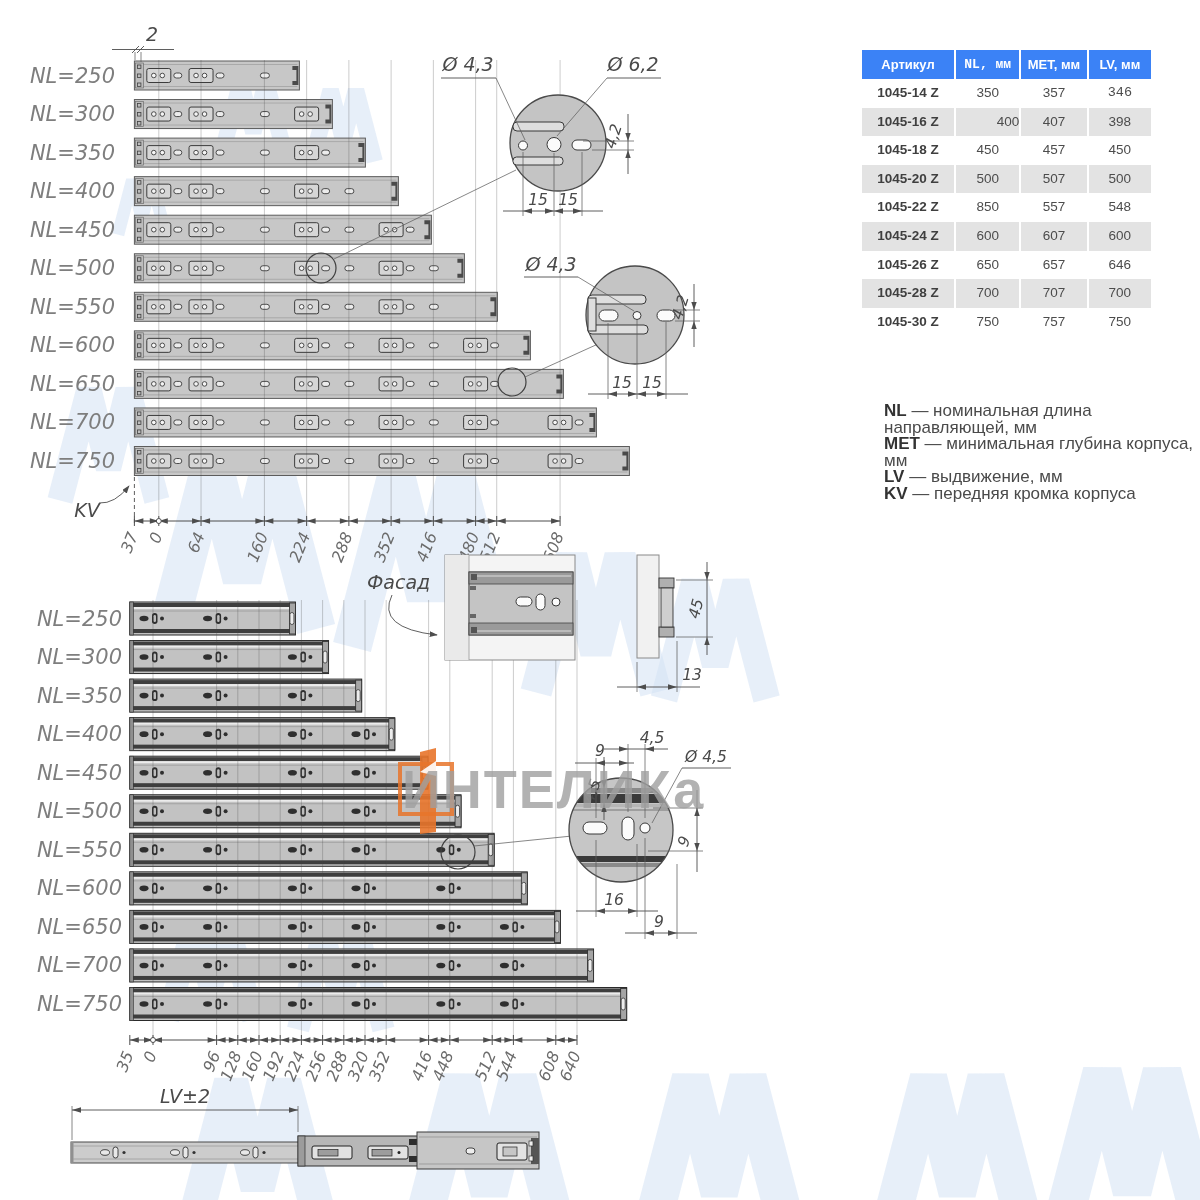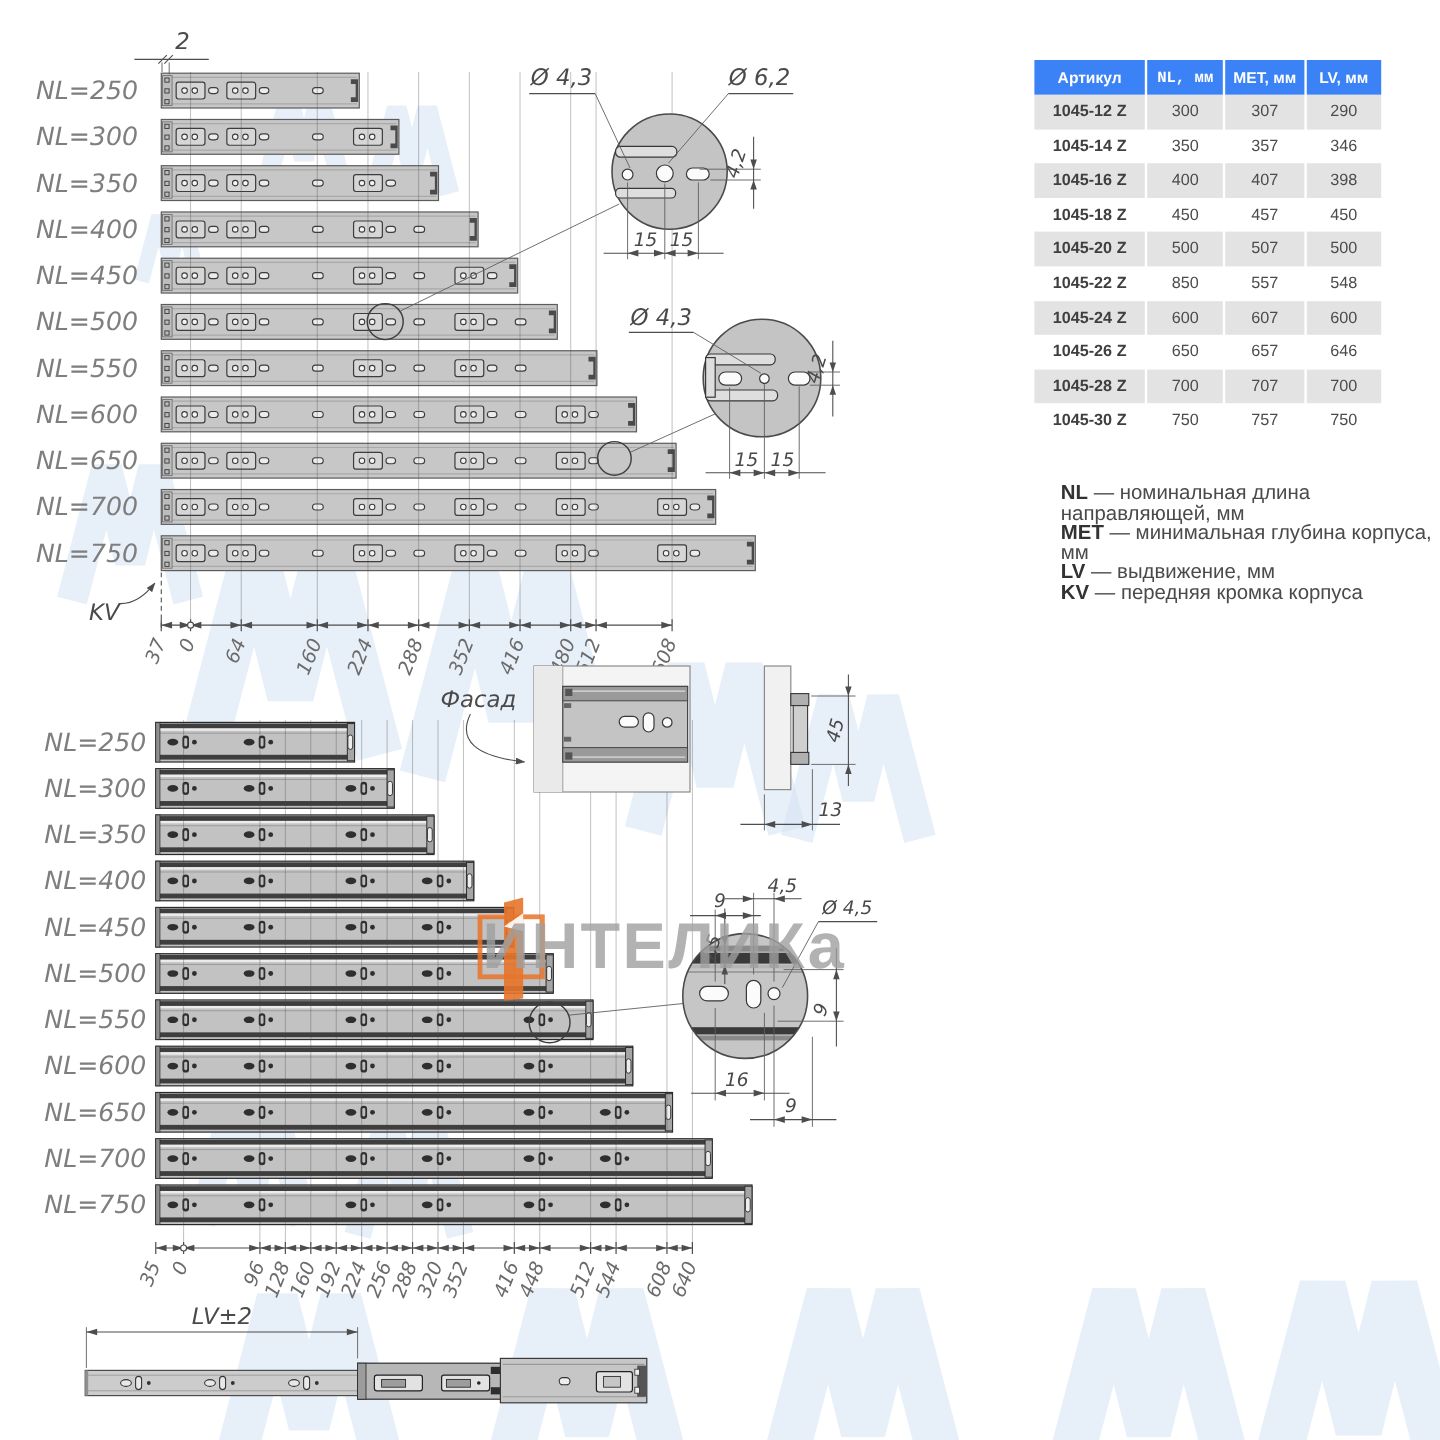--- a/index.html
+++ b/index.html
@@ -1079,35 +1079,29 @@
   <span class="logo-text">ИНТЕЛИКа</span>
 </div>
 
 <div class="spec-table">
       <div class="trow">
         <div class="th" style="width: 93px;">Артикул</div>
         <div class="th" style="width: 64px; font-family: Liberation Mono, monospace;">NL, мм</div>
         <div class="th" style="width: 66px;">MET, мм</div>
         <div class="th" style="width: 63px;">LV, мм</div>
       </div>
-      <div class="trow alt">
-        <div class="td art" style="width: 93px;">1045-12 Z</div>
-        <div class="td" style="width: 64px;">300</div>
-        <div class="td" style="width: 66px;">307</div>
-        <div class="td" style="width: 63px;">290</div>
-      </div>
       <div class="trow">
         <div class="td art" style="width: 93px;">1045-14 Z</div>
         <div class="td" style="width: 64px;">350</div>
         <div class="td" style="width: 66px;">357</div>
-        <div class="td" style="width: 63px;">346</div>
+        <div class="td" style="width: 63px; font-family: Liberation Mono, monospace;">346</div>
       </div>
       <div class="trow alt">
         <div class="td art" style="width: 93px;">1045-16 Z</div>
-        <div class="td" style="width: 64px;">400</div>
+        <div class="td" style="width: 64px; text-align: right;">400</div>
         <div class="td" style="width: 66px;">407</div>
         <div class="td" style="width: 63px;">398</div>
       </div>
       <div class="trow">
         <div class="td art" style="width: 93px;">1045-18 Z</div>
         <div class="td" style="width: 64px;">450</div>
         <div class="td" style="width: 66px;">457</div>
         <div class="td" style="width: 63px;">450</div>
       </div>
       <div class="trow alt">

